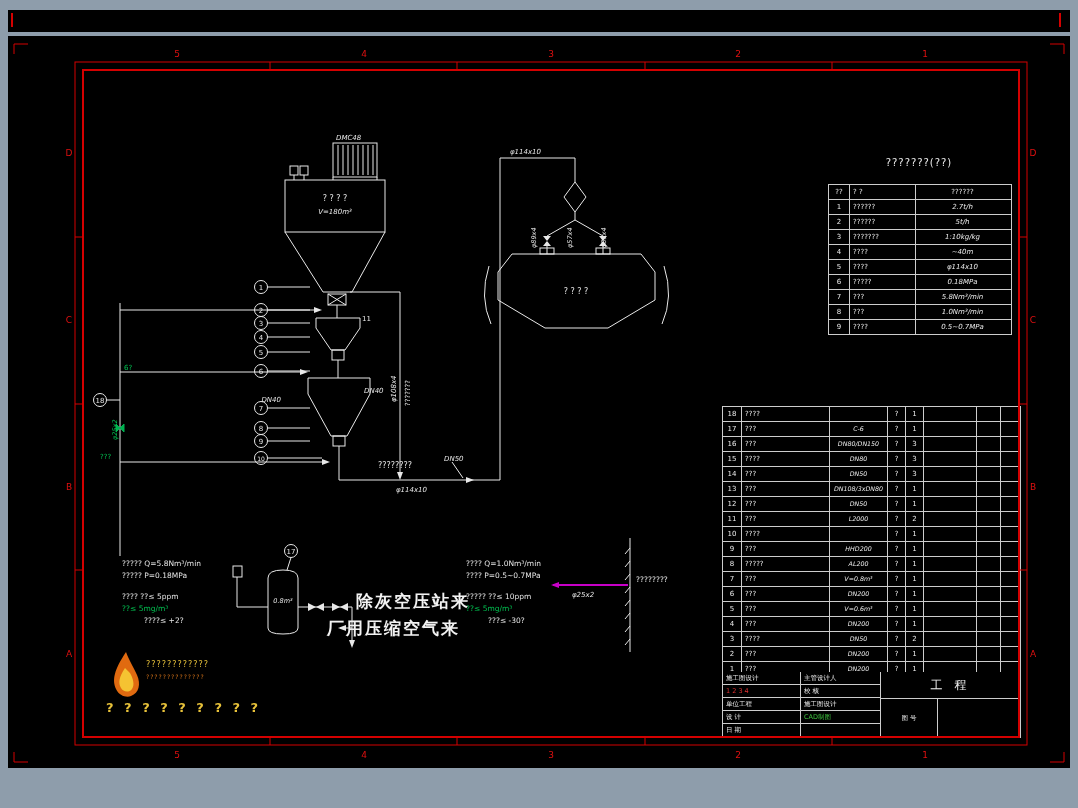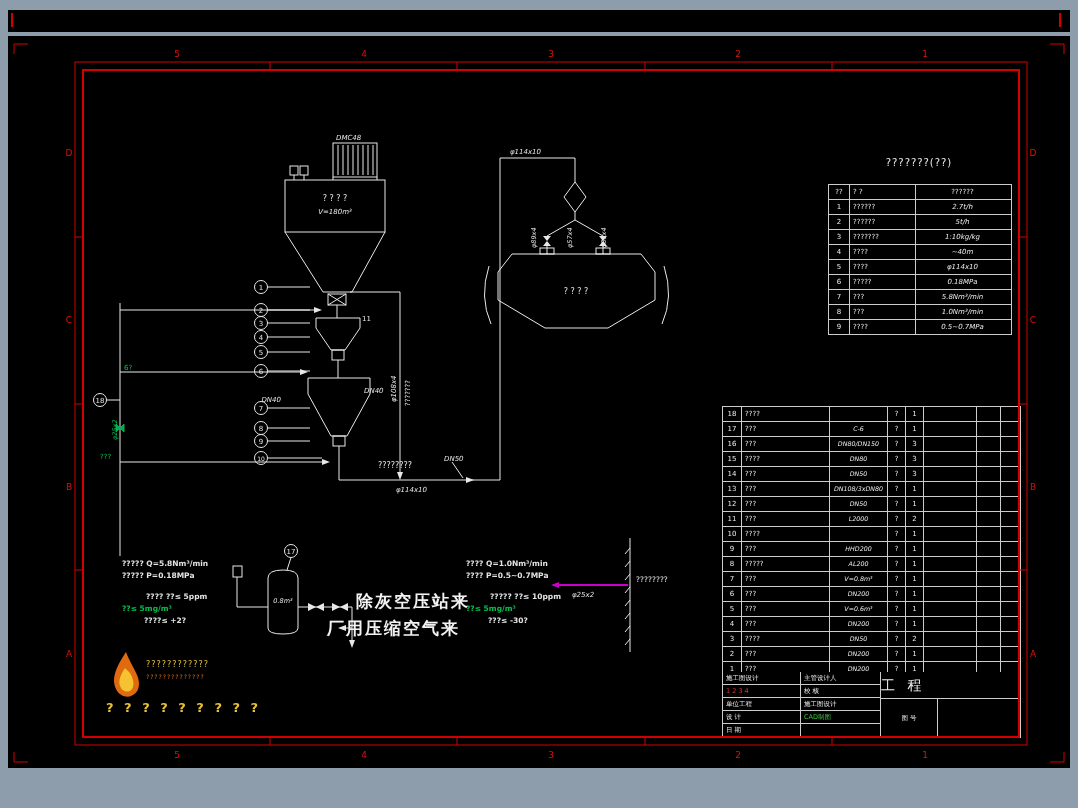--- a/index.html
+++ b/index.html
@@ -39,29 +39,29 @@
   .br .sp{font-style:italic;font-size:6.3px;}
   .tblock{position:absolute;left:722px;top:672px;width:297px;height:65px;background:#000;
           border:1px solid #ccc;border-top:none;color:#ececec;font-size:6.5px;display:flex;}
   .tb-grid{width:158px;display:grid;grid-template-columns:78px 80px;grid-auto-rows:13px;}
   .tb-grid span{border-right:1px solid #ccc;border-bottom:1px solid #ccc;line-height:13px;
                 padding-left:3px;overflow:hidden;white-space:nowrap;}
   .tb-grid span:nth-child(9),.tb-grid span:nth-child(10){border-bottom:none;}
   .tb-red{color:#e03030;}
   .tb-green{color:#3ec23e;}
   .tb-right{width:139px;display:flex;flex-direction:column;}
-  .tb-project{height:26px;line-height:26px;text-align:left;border-bottom:1px solid #ccc;
-              font-size:14px;letter-spacing:4px;}
+  .tb-project{height:26px;line-height:26px;text-align:center;border-bottom:1px solid #ccc;
+              font-size:12px;letter-spacing:4px;}
   .tb-no{flex:1;display:grid;grid-template-columns:56px 83px;}
   .tb-no span{line-height:38px;text-align:center;}
   .tb-no span+span{border-left:1px solid #ccc;}
   
-  .ann{position:absolute;color:#e4e4e4;font-size:7.5px;line-height:12px;white-space:nowrap;font-weight:bold;}
+  .ann{position:absolute;color:#e4e4e4;font-size:7.5px;line-height:12px;white-space:nowrap;}
   .ann .grn{color:#00c050;}
-  .ann .gap{margin-top:9px;margin-left:24px;}
+  .ann .gap{margin-top:9px;}
   .ann .in1{}
   .ann .in2{margin-left:22px;}
   .bigtxt{position:absolute;color:#f2f2f2;font-weight:bold;font-size:17px;white-space:nowrap;
           letter-spacing:2px;}
   
   .logo-t1{position:absolute;left:146px;top:660px;color:#e8c23a;font-size:8px;letter-spacing:1px;}
   .logo-t2{position:absolute;left:146px;top:673px;color:#d07018;font-size:6px;letter-spacing:1px;}
   .logo-t3{position:absolute;left:106px;top:700px;color:#e8c23a;font-size:13px;font-weight:bold;
            letter-spacing:3px;}
 </style>

